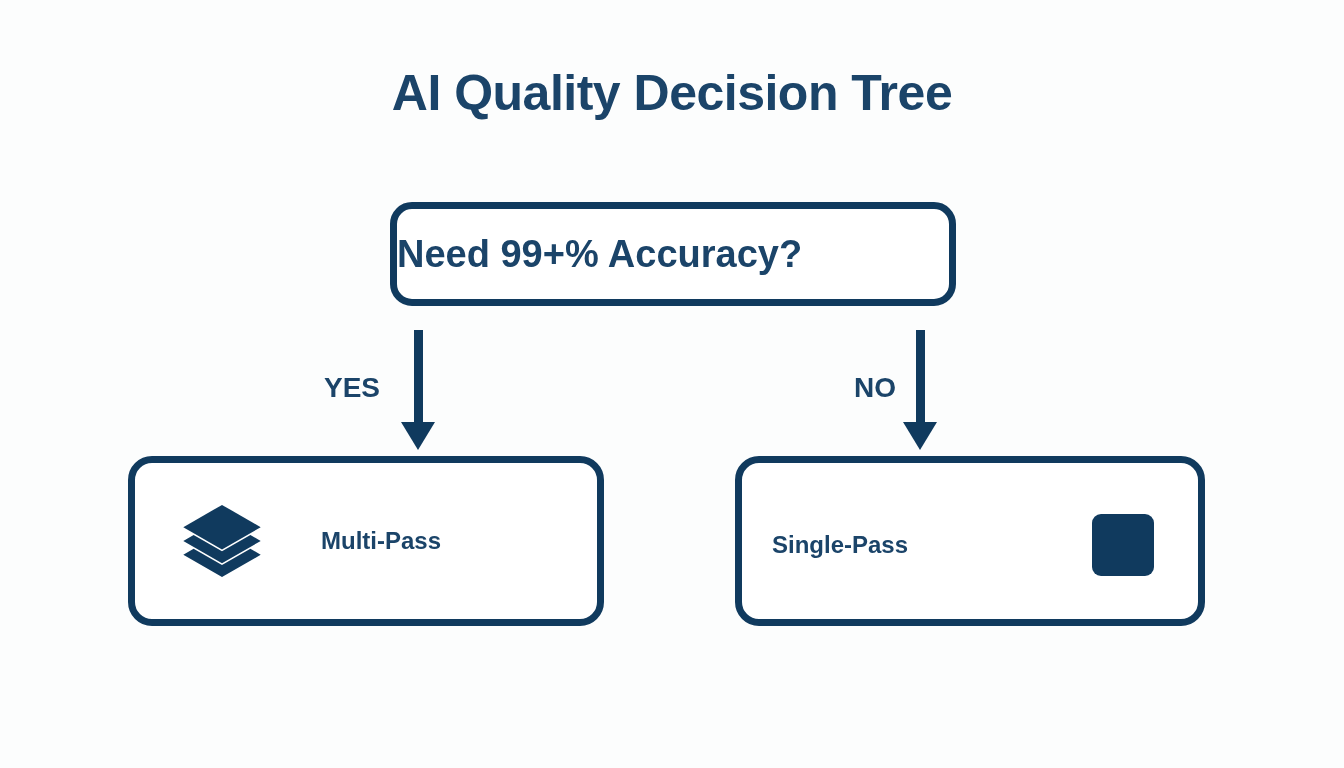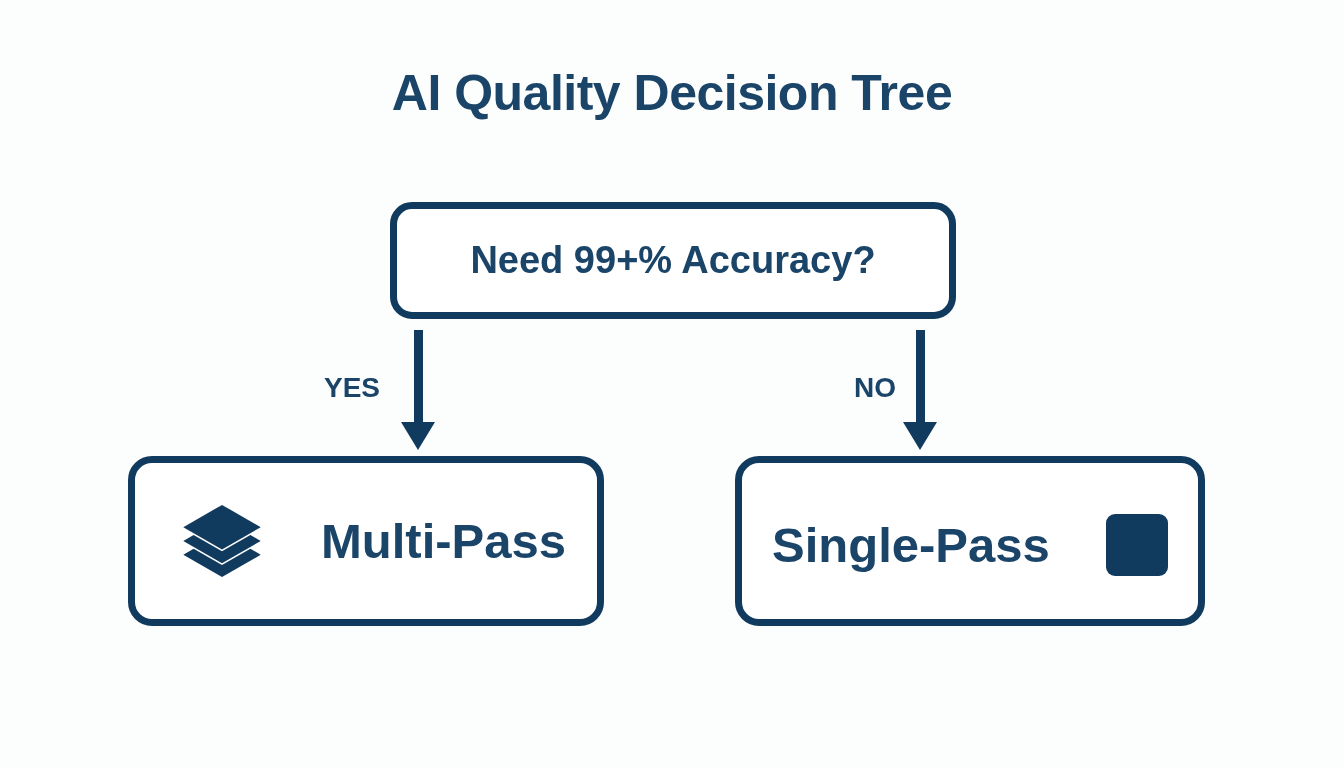--- a/index.html
+++ b/index.html
@@ -42,24 +42,23 @@
     box-sizing: border-box;
     background: #ffffff;
     border: 7px solid #103a5e;
     border-radius: 22px;
   }
 
   .node-decision {
     left: 390px;
     top: 202px;
     width: 566px;
-    height: 117px;
+    height: 104px;
     display: flex;
     align-items: center;
-    justify-content: center;
   }
 
   .decision-label {
     font-size: 38px;
     font-weight: bold;
     color: #1b4469;
     white-space: nowrap;
   }
 
   .node-outcome {
@@ -80,21 +79,21 @@
 
   .node-outcome-right {
     left: 735px;
     width: 470px;
     justify-content: flex-start;
     padding: 7px 44px 0 30px;
     box-sizing: border-box;
   }
 
   .outcome-label {
-    font-size: 49px;
+    font-size: 24px;
     font-weight: bold;
     color: #1b4469;
     white-space: nowrap;
   }
 
   .node-outcome-left .outcome-label {
     margin-left: 56px;
   }
 
   .node-outcome-right .outcome-label {

